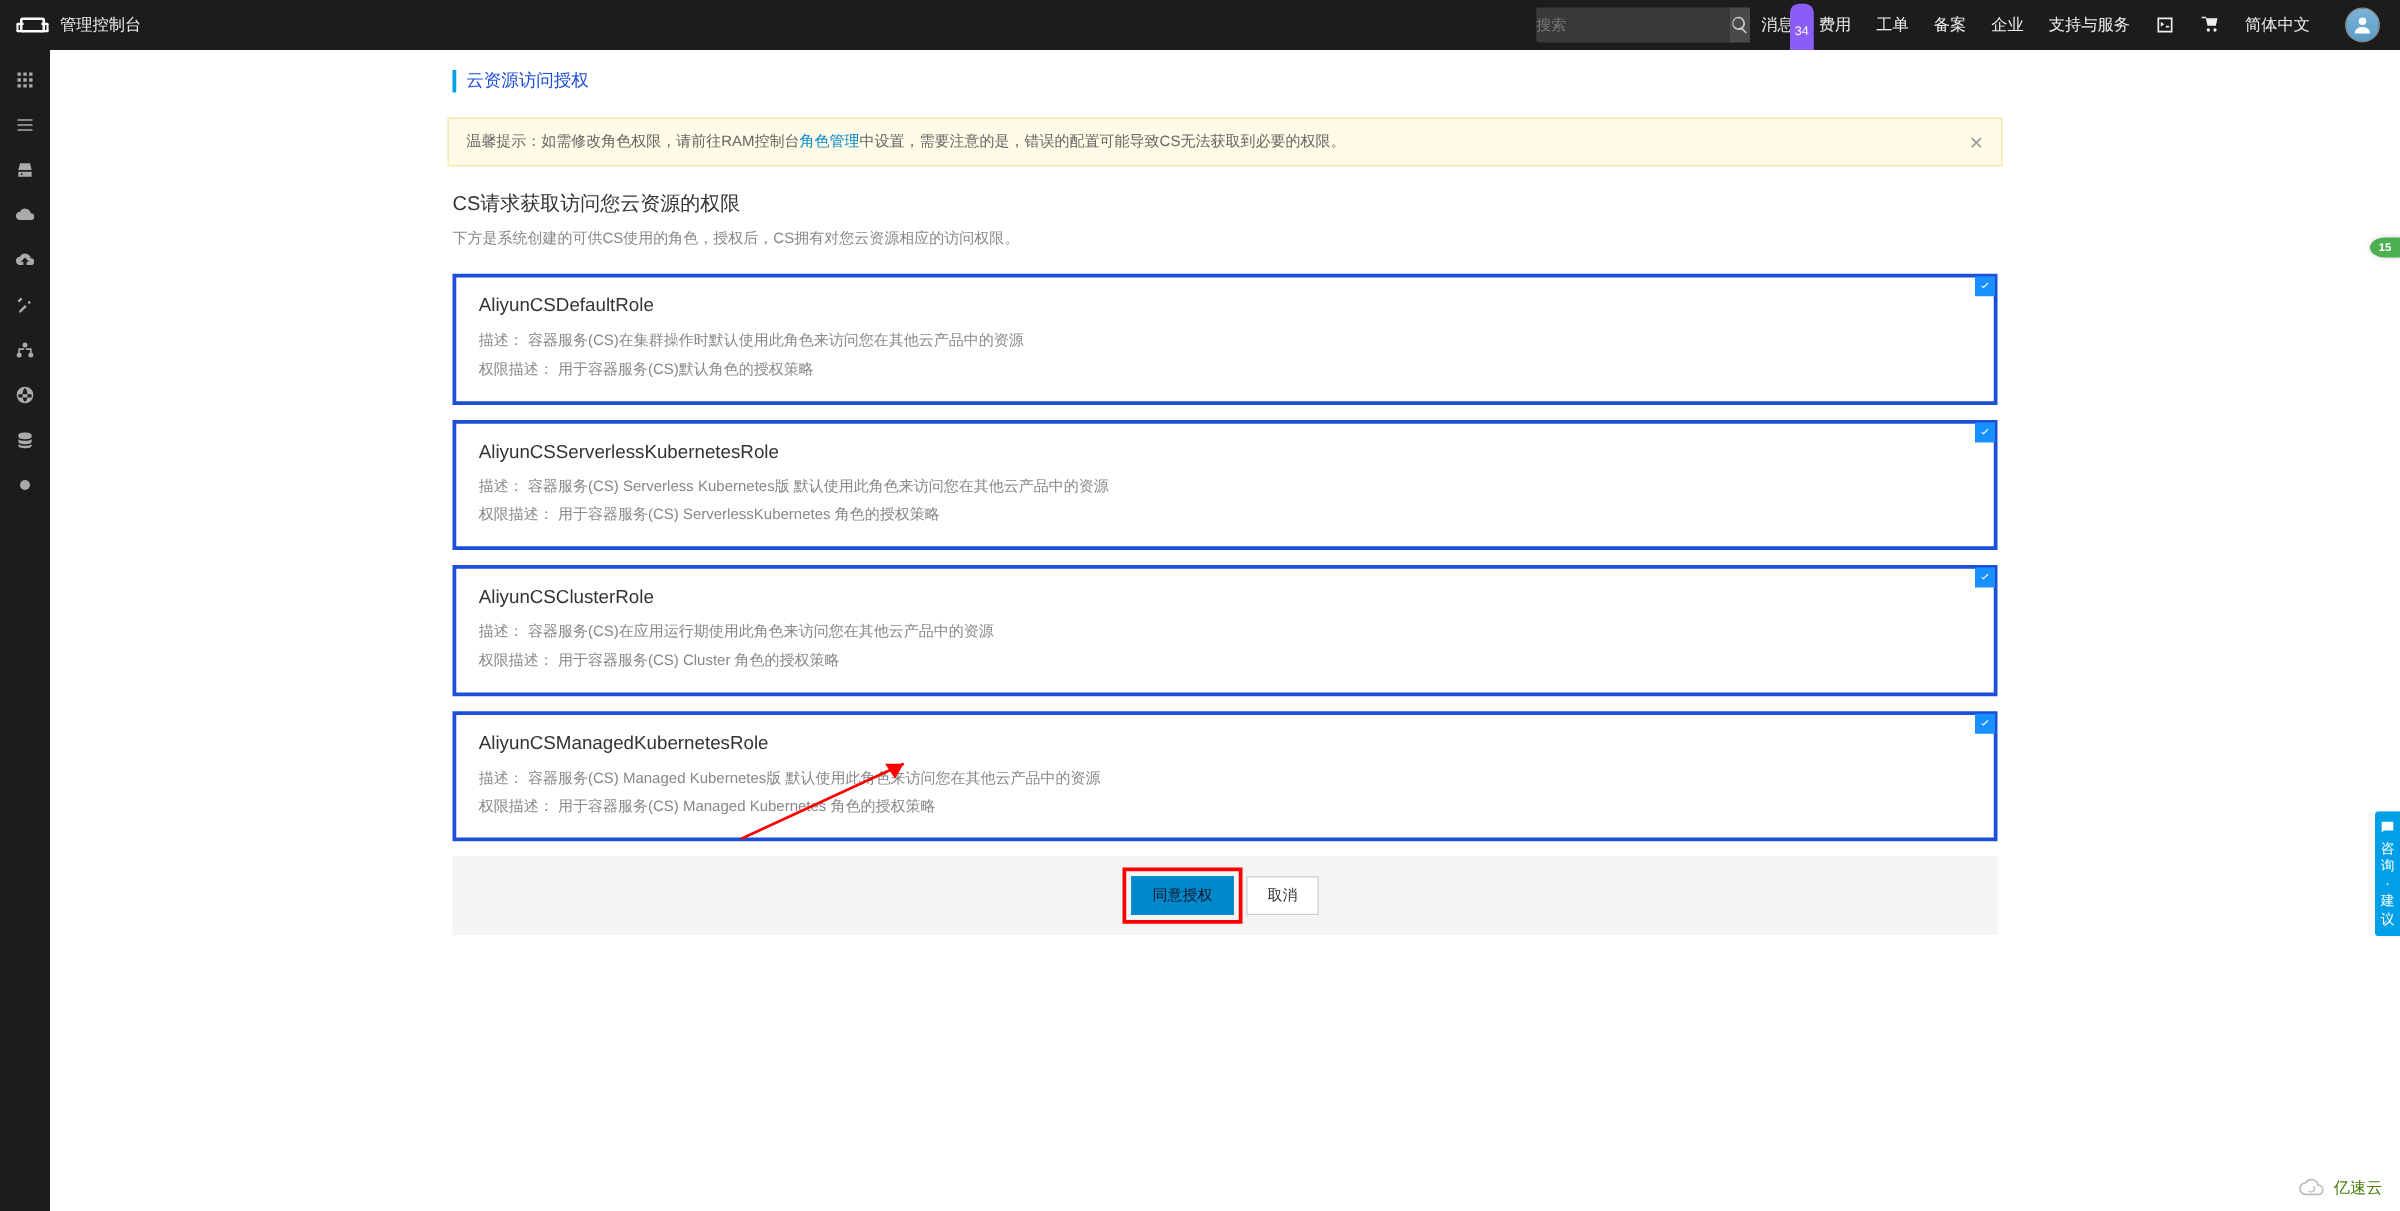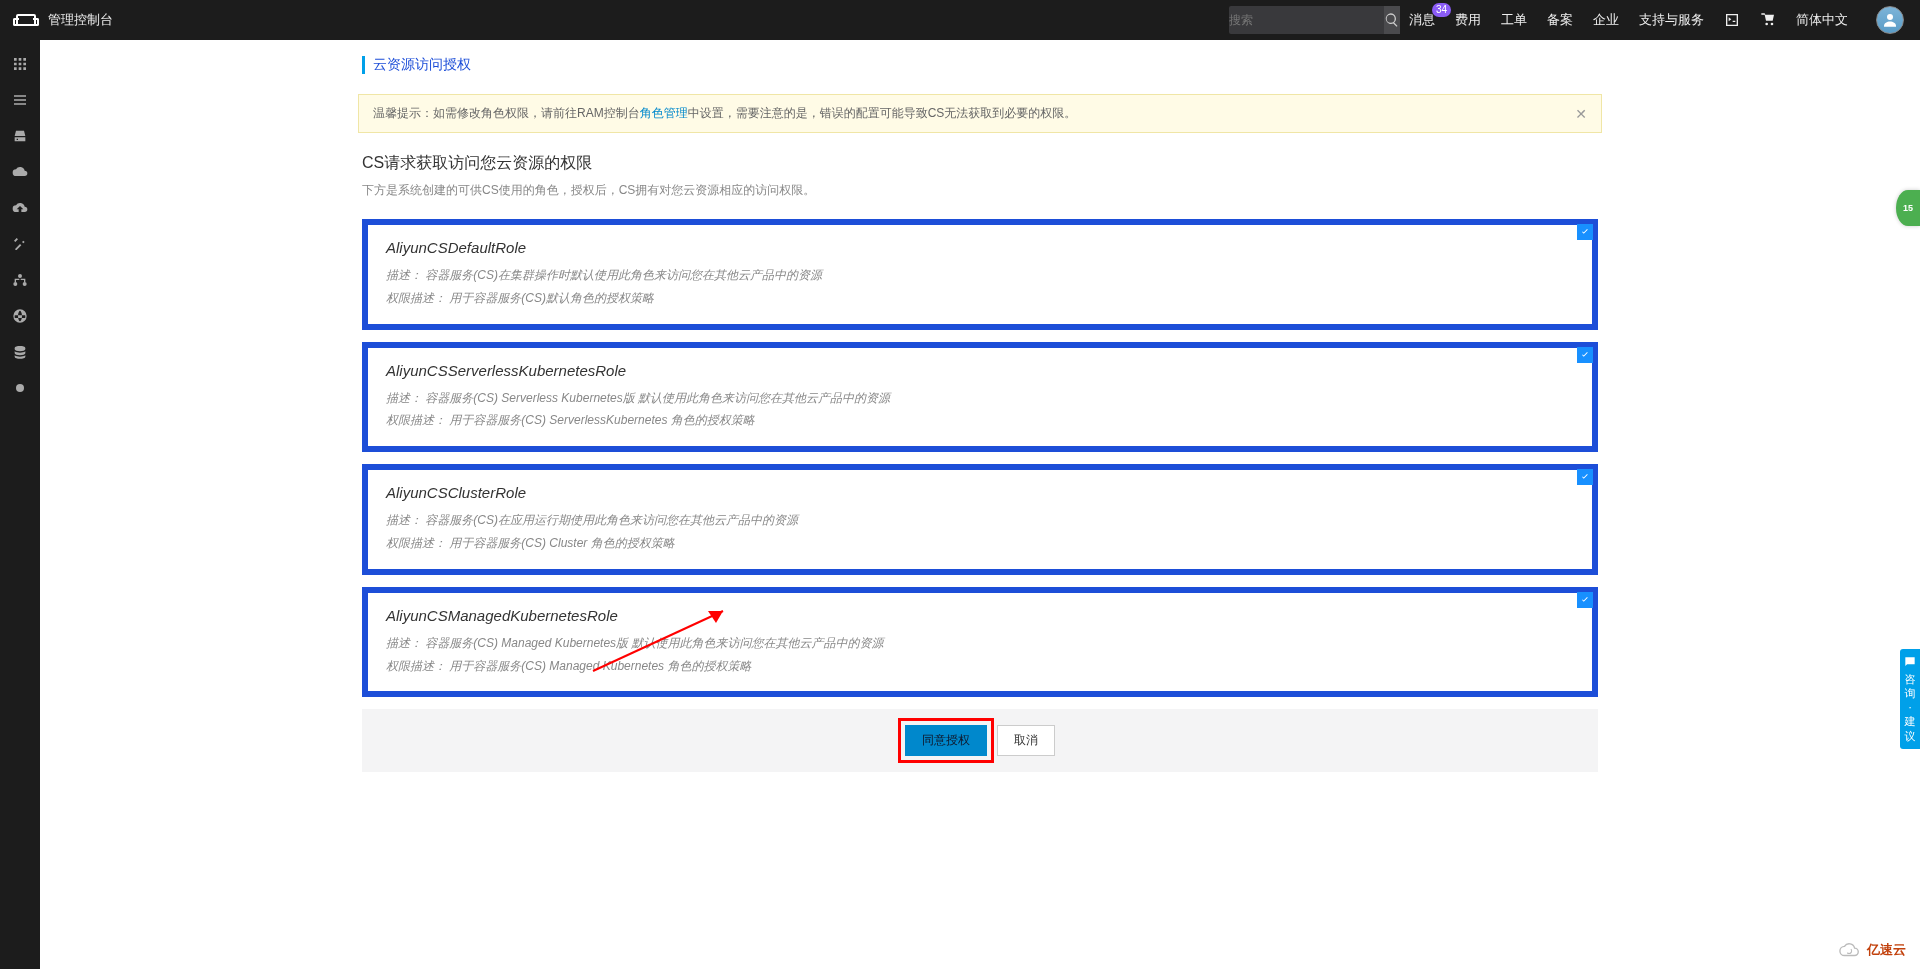--- a/index.html
+++ b/index.html
@@ -11,58 +11,58 @@
 .logo-icon { width: 20px; height: 12px; border: 2px solid #fff; border-radius: 2px; position: relative; }
 .logo-icon::before { content: ""; position: absolute; left: -5px; top: 2px; width: 4px; height: 4px; border-left: 2px solid #fff; border-top: 2px solid #fff; border-bottom: 2px solid #fff; border-radius: 2px 0 0 2px; }
 .logo-icon::after { content: ""; position: absolute; right: -5px; top: 2px; width: 4px; height: 4px; border-right: 2px solid #fff; border-top: 2px solid #fff; border-bottom: 2px solid #fff; border-radius: 0 2px 2px 0; }
 .console-title { font-size: 13px; color: #eee; }
 .top-spacer { flex: 1; }
 .search-box { display: flex; align-items: center; background: #39393c; height: 28px; width: 160px; border-radius: 2px; }
 .search-input { flex: 1; background: transparent; border: none; color: #fdba74; padding: 0 0; font-size: 12px; outline: none; }
 .search-btn { width: 28px; height: 28px; display: flex; align-items: center; justify-content: center; background: #4a4a4d; color: #ccc; cursor: pointer; }
 .nav-links { display: flex; align-items: center; gap: 20px; margin-left: 20px; }
 .nav-item { color: #eee; font-size: 13px; cursor: pointer; position: relative; display: flex; align-items: center; }
-.badge { position: absolute; top: -8px; right: -16px; background: #8b5cf6; color: #fff; font-size: 10px; padding: 0 4px; border-radius: 7px; line-height: 14px; }
+.badge { position: absolute; top: -8px; right: -16px; background: #8b5cf6; color: #fff; font-size: 10px; padding: 16px 4px; border-radius: 7px; line-height: 14px; }
 .icon-16 { width: 16px; height: 16px; fill: currentColor; }
 .avatar { width: 28px; height: 28px; border-radius: 50%; background: linear-gradient(180deg,#7db4d8 0%,#5a9cc7 100%); border: 1px solid #888; margin-left: 8px; display:flex; align-items:center; justify-content:center; }
 
 
 .left-rail { position: fixed; left: 0; top: 40px; bottom: 0; width: 40px; background: #1c1c1c; display: flex; flex-direction: column; align-items: center; padding-top: 8px; gap: 4px; }
 .rail-item { width: 40px; height: 32px; display: flex; align-items: center; justify-content: center; color: #aaa; cursor: pointer; }
 
 
 .main { position: absolute; left: 40px; top: 40px; right: 0; bottom: 0; background: #fff; overflow: auto; padding: 16px 0; }
 .container { max-width: 1260px; margin: 0 auto; padding: 0 8px; }
 .page-title { border-left: 3px solid #00a0e9; padding-left: 8px; font-size: 14px; color: #1d4ed8; margin-bottom: 20px; margin-left: 4px; }
 .alert { background: #fffbe6; border: 1px solid #f0e6a6; padding: 10px 14px; font-size: 12px; color: #666; display: flex; align-items: center; margin-bottom: 20px; }
 .alert a { color: #0088cc; text-decoration: none; }
 .alert-close { margin-left: auto; color: #999; cursor: pointer; font-size: 14px; }
 .section { padding: 0 4px; }
 .section-title { font-size: 16px; color: #333; margin-bottom: 8px; }
 .section-sub { font-size: 12px; color: #888; margin-bottom: 20px; }
-.role-card { border: 6px solid #1d4ed8; padding: 14px 18px; margin-bottom: 12px; position: relative; font-style: italic; }
+.role-card { border: 3px solid #1d4ed8; padding: 14px 18px; margin-bottom: 12px; position: relative; }
 .role-name { font-size: 15px; color: #333; margin-bottom: 8px; }
 .role-line { font-size: 12px; color: #888; line-height: 1.9; }
 .role-label { color: #888; }
 .check-badge { position: absolute; top: -1px; right: -1px; width: 16px; height: 16px; background: #1890ff; display: flex; align-items: center; justify-content: center; color: #fff; }
 .actions-bar { background: #f4f4f5; padding: 16px; display: flex; justify-content: center; gap: 10px; margin-top: 4px; }
 .btn { padding: 6px 16px; font-size: 12px; cursor: pointer; border: 1px solid #ccc; background: #fff; color: #333; }
 .btn-primary { background: #0088cc; border-color: #0088cc; color: #0f172a; }
 .btn-highlight { outline: 3px solid #ff0000; outline-offset: 4px; }
 
 
 .cloudshell-tip { position: fixed; top: 46px; right: 84px; background: #fff; border: 1px solid #ddd; box-shadow: 0 2px 8px rgba(0,0,0,.15); padding: 6px 10px; font-size: 12px; color: #333; display: flex; align-items: center; gap: 10px; border-radius: 2px; }
 .cloudshell-tip::before { content: ""; position: absolute; top: -6px; right: 50px; width: 0; height: 0; border-left: 6px solid transparent; border-right: 6px solid transparent; border-bottom: 6px solid #fff; }
 .tip-close { color: #999; cursor: pointer; }
 
 
-.float-right { position: fixed; right: 0; top: 190px; width: 24px; height: 36px; background: #4caf50; border-radius: 50% 0 0 50%; color: #fff; display: flex; align-items: center; justify-content: center; font-size: 9px; font-weight: bold; box-shadow: 0 0 4px rgba(0,0,0,.2); }
+.float-right { position: fixed; right: 0; top: 190px; width: 24px; height: 16px; background: #4caf50; border-radius: 50% 0 0 50%; color: #fff; display: flex; align-items: center; justify-content: center; font-size: 9px; font-weight: bold; box-shadow: 0 0 4px rgba(0,0,0,.2); }
 .float-feedback { position: fixed; right: 0; bottom: 220px; width: 20px; background: #00a0e9; color: #fff; font-size: 11px; padding: 6px 3px; text-align: center; line-height: 1.3; border-radius: 3px 0 0 3px; cursor: pointer; }
 .float-feedback-icon { display: block; margin: 0 auto 3px; }
-.watermark { position: fixed; right: 14px; bottom: 10px; color: #c2410c; font-size: 13px; display: flex; align-items: center; gap: 6px; font-weight: bold; }
+.watermark { position: fixed; right: 14px; bottom: 10px; color: #4d7c0f; font-size: 13px; display: flex; align-items: center; gap: 6px; }
 
 
 .arrow-annot { position: fixed; pointer-events: none; }
 </style>
 </head>
 <body>
 
 <div class="top-header">
   <div class="logo-area">
     <div class="logo-icon"></div>

